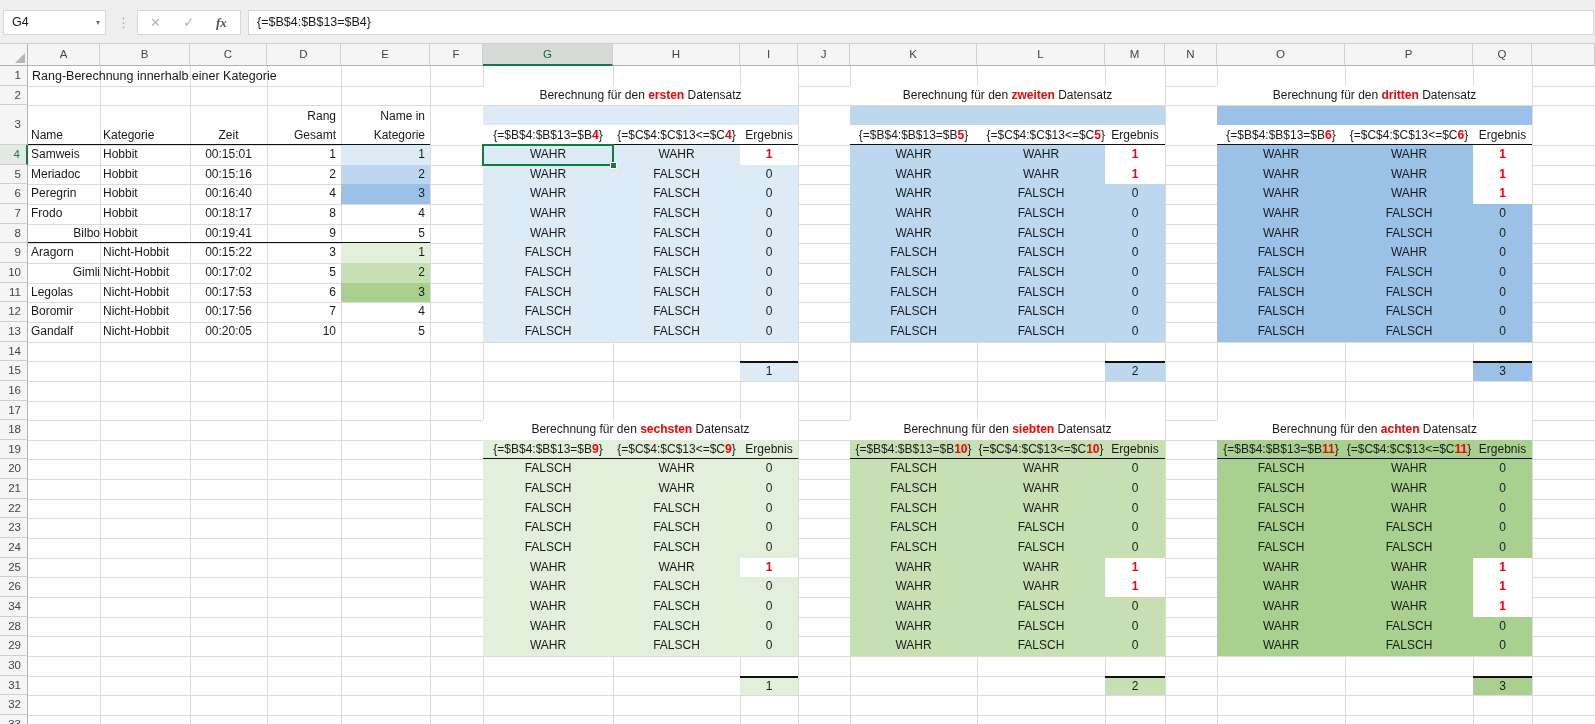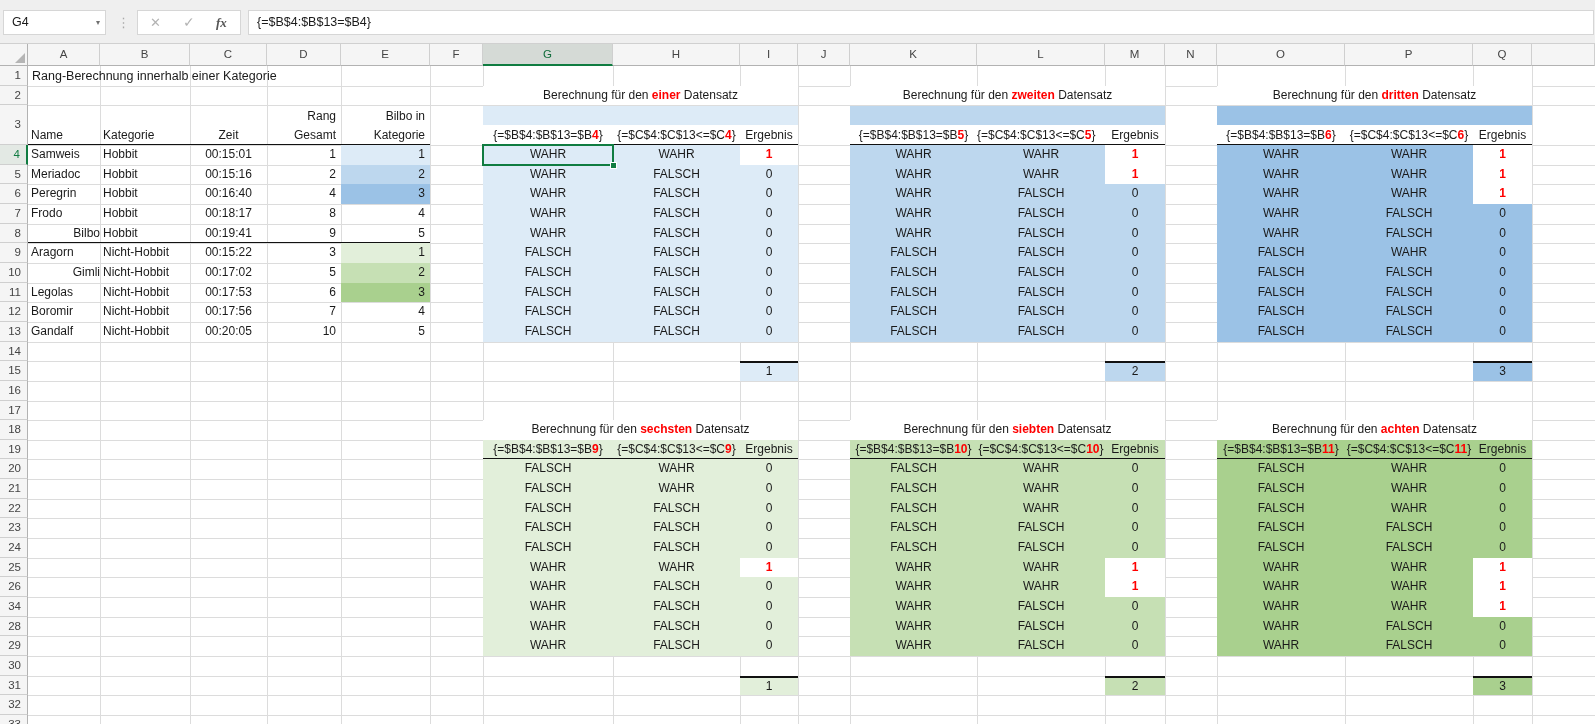--- a/index.html
+++ b/index.html
@@ -169,21 +169,21 @@
       <div class="rh" style="left: 0px; top: 656.03px; width: 28px; height: 19.655px; line-height: 18.655px;">30</div>
       <div class="rh" style="left: 0px; top: 675.685px; width: 28px; height: 19.655px; line-height: 18.655px;">31</div>
       <div class="rh" style="left: 0px; top: 695.34px; width: 28px; height: 19.655px; line-height: 18.655px;">32</div>
       <div class="rh" style="left: 0px; top: 714.995px; width: 28px; height: 19.655px; line-height: 18.655px;">33</div>
       <div class="cell b" style="left: 30px; top: 66px; width: 430px; height: 20px; line-height: 20px; text-align: left; padding-left: 2px; font-size: 12.5px;">Rang-Berechnung innerhalb einer Kategorie</div>
       <div class="cell b" style="left: 28px; top: 125px; width: 72px; height: 20px; line-height: 20px; text-align: left; padding-left: 3px;">Name</div>
       <div class="cell b" style="left: 100px; top: 125px; width: 90px; height: 20px; line-height: 20px; text-align: left; padding-left: 3px;">Kategorie</div>
       <div class="cell b" style="left: 190px; top: 125px; width: 77px; height: 20px; line-height: 20px; text-align: center;">Zeit</div>
       <div class="cell b wrap2" style="left: 267px; top: 106px; width: 74px; height: 38px; line-height: 38px; text-align: right; padding-right: 5px;">Rang
 Gesamt</div>
-      <div class="cell b wrap2" style="left: 341px; top: 106px; width: 89px; height: 38px; line-height: 38px; text-align: right; padding-right: 5px;">Bilbo in
+      <div class="cell b wrap2" style="left: 341px; top: 106px; width: 89px; height: 38px; line-height: 38px; text-align: right; padding-right: 5px;">Name in
 Kategorie</div>
       <div class="cell" style="left: 28px; top: 145px; width: 72px; height: 19.655px; line-height: 19.655px; text-align: left; padding-left: 3px;">Samweis</div>
       <div class="cell" style="left: 100px; top: 145px; width: 90px; height: 19.655px; line-height: 19.655px; text-align: left; padding-left: 3px;">Hobbit</div>
       <div class="cell" style="left: 190px; top: 145px; width: 77px; height: 19.655px; line-height: 19.655px; text-align: center;">00:15:01</div>
       <div class="cell" style="left: 267px; top: 145px; width: 74px; height: 19.655px; line-height: 19.655px; text-align: right; padding-right: 5px;">1</div>
       <div class="cell" style="left: 341px; top: 145px; width: 89px; height: 19.655px; line-height: 19.655px; text-align: right; padding-right: 5px; background: rgb(221, 235, 247);">1</div>
       <div class="cell" style="left: 28px; top: 164.655px; width: 72px; height: 19.655px; line-height: 19.655px; text-align: left; padding-left: 3px;">Meriadoc</div>
       <div class="cell" style="left: 100px; top: 164.655px; width: 90px; height: 19.655px; line-height: 19.655px; text-align: left; padding-left: 3px;">Hobbit</div>
       <div class="cell" style="left: 190px; top: 164.655px; width: 77px; height: 19.655px; line-height: 19.655px; text-align: center;">00:15:16</div>
       <div class="cell" style="left: 267px; top: 164.655px; width: 74px; height: 19.655px; line-height: 19.655px; text-align: right; padding-right: 5px;">2</div>
@@ -223,21 +223,21 @@
       <div class="cell" style="left: 190px; top: 302.24px; width: 77px; height: 19.655px; line-height: 19.655px; text-align: center;">00:17:56</div>
       <div class="cell" style="left: 267px; top: 302.24px; width: 74px; height: 19.655px; line-height: 19.655px; text-align: right; padding-right: 5px;">7</div>
       <div class="cell" style="left: 341px; top: 302.24px; width: 89px; height: 19.655px; line-height: 19.655px; text-align: right; padding-right: 5px;">4</div>
       <div class="cell" style="left: 28px; top: 321.895px; width: 72px; height: 19.655px; line-height: 19.655px; text-align: left; padding-left: 3px;">Gandalf</div>
       <div class="cell" style="left: 100px; top: 321.895px; width: 90px; height: 19.655px; line-height: 19.655px; text-align: left; padding-left: 3px;">Nicht-Hobbit</div>
       <div class="cell" style="left: 190px; top: 321.895px; width: 77px; height: 19.655px; line-height: 19.655px; text-align: center;">00:20:05</div>
       <div class="cell" style="left: 267px; top: 321.895px; width: 74px; height: 19.655px; line-height: 19.655px; text-align: right; padding-right: 5px;">10</div>
       <div class="cell" style="left: 341px; top: 321.895px; width: 89px; height: 19.655px; line-height: 19.655px; text-align: right; padding-right: 5px;">5</div>
       <div class="bline" style="left: 28px; top: 143.6px; width: 402px; height: 1.5px;"></div>
       <div class="bline" style="left: 28px; top: 241.9px; width: 402px; height: 1.5px;"></div>
-      <div class="cell" style="left: 483px; top: 86px; width: 315px; height: 19px; line-height: 19px; text-align: center; background: rgb(255, 255, 255);"><span>Berechnung für den </span><span class="red">einer</span><span> Datensatz</span></div>
+      <div class="cell" style="left: 483px; top: 86px; width: 315px; height: 19px; line-height: 19px; text-align: center; background: rgb(255, 255, 255);"><span>Berechnung für den </span><span class="red">ersten</span><span> Datensatz</span></div>
       <div class="fillrect" style="left: 483px; top: 106px; width: 315px; height: 19px; background: rgb(221, 235, 247);"></div>
       <div class="fillrect" style="left: 483px; top: 125px; width: 315px; height: 20px; background: rgb(255, 255, 255);"></div>
       <div class="cell" style="left: 483px; top: 125px; width: 130px; height: 20px; line-height: 20px; text-align: center;"><span>{=$B$4:$B$13=$B</span><span class="red">4</span><span>}</span></div>
       <div class="cell" style="left: 613px; top: 125px; width: 127px; height: 20px; line-height: 20px; text-align: center;"><span>{=$C$4:$C$13&lt;=$C</span><span class="red">4</span><span>}</span></div>
       <div class="cell" style="left: 740px; top: 125px; width: 58px; height: 20px; line-height: 20px; text-align: center;">Ergebnis</div>
       <div class="bline" style="left: 483px; top: 143.6px; width: 315px; height: 2px;"></div>
       <div class="fillrect" style="left: 483px; top: 145px; width: 315px; height: 19.655px; background: rgb(221, 235, 247);"></div>
       <div class="cell" style="left: 483px; top: 145px; width: 130px; height: 19.655px; line-height: 19.655px; text-align: center;">WAHR</div>
       <div class="cell" style="left: 613px; top: 145px; width: 127px; height: 19.655px; line-height: 19.655px; text-align: center;">WAHR</div>
       <div class="cell red" style="left: 740px; top: 145px; width: 58px; height: 19.655px; line-height: 19.655px; text-align: center; background: rgb(255, 255, 255);">1</div>
@@ -275,21 +275,21 @@
       <div class="cell" style="left: 740px; top: 302.24px; width: 58px; height: 19.655px; line-height: 19.655px; text-align: center;">0</div>
       <div class="fillrect" style="left: 483px; top: 321.895px; width: 315px; height: 19.655px; background: rgb(221, 235, 247);"></div>
       <div class="cell" style="left: 483px; top: 321.895px; width: 130px; height: 19.655px; line-height: 19.655px; text-align: center;">FALSCH</div>
       <div class="cell" style="left: 613px; top: 321.895px; width: 127px; height: 19.655px; line-height: 19.655px; text-align: center;">FALSCH</div>
       <div class="cell" style="left: 740px; top: 321.895px; width: 58px; height: 19.655px; line-height: 19.655px; text-align: center;">0</div>
       <div class="cell sumcell" style="left: 740px; top: 361.205px; width: 58px; height: 19.655px; line-height: 17.655px; text-align: center; background: rgb(221, 235, 247);">1</div>
       <div class="cell" style="left: 850px; top: 86px; width: 315px; height: 19px; line-height: 19px; text-align: center; background: rgb(255, 255, 255);"><span>Berechnung für den </span><span class="red">zweiten</span><span> Datensatz</span></div>
       <div class="fillrect" style="left: 850px; top: 106px; width: 315px; height: 19px; background: rgb(189, 215, 238);"></div>
       <div class="fillrect" style="left: 850px; top: 125px; width: 315px; height: 20px; background: rgb(255, 255, 255);"></div>
       <div class="cell" style="left: 850px; top: 125px; width: 127px; height: 20px; line-height: 20px; text-align: center;"><span>{=$B$4:$B$13=$B</span><span class="red">5</span><span>}</span></div>
-      <div class="cell" style="left: 977px; top: 125px; width: 128px; height: 20px; line-height: 20px; text-align: left;"><span>{=$C$4:$C$13&lt;=$C</span><span class="red">5</span><span>}</span></div>
+      <div class="cell" style="left: 977px; top: 125px; width: 128px; height: 20px; line-height: 20px; text-align: right;"><span>{=$C$4:$C$13&lt;=$C</span><span class="red">5</span><span>}</span></div>
       <div class="cell" style="left: 1105px; top: 125px; width: 60px; height: 20px; line-height: 20px; text-align: center;">Ergebnis</div>
       <div class="bline" style="left: 850px; top: 143.6px; width: 315px; height: 2px;"></div>
       <div class="fillrect" style="left: 850px; top: 145px; width: 315px; height: 19.655px; background: rgb(189, 215, 238);"></div>
       <div class="cell" style="left: 850px; top: 145px; width: 127px; height: 19.655px; line-height: 19.655px; text-align: center;">WAHR</div>
       <div class="cell" style="left: 977px; top: 145px; width: 128px; height: 19.655px; line-height: 19.655px; text-align: center;">WAHR</div>
       <div class="cell red" style="left: 1105px; top: 145px; width: 60px; height: 19.655px; line-height: 19.655px; text-align: center; background: rgb(255, 255, 255);">1</div>
       <div class="fillrect" style="left: 850px; top: 164.655px; width: 315px; height: 19.655px; background: rgb(189, 215, 238);"></div>
       <div class="cell" style="left: 850px; top: 164.655px; width: 127px; height: 19.655px; line-height: 19.655px; text-align: center;">WAHR</div>
       <div class="cell" style="left: 977px; top: 164.655px; width: 128px; height: 19.655px; line-height: 19.655px; text-align: center;">WAHR</div>
       <div class="cell red" style="left: 1105px; top: 164.655px; width: 60px; height: 19.655px; line-height: 19.655px; text-align: center; background: rgb(255, 255, 255);">1</div>

